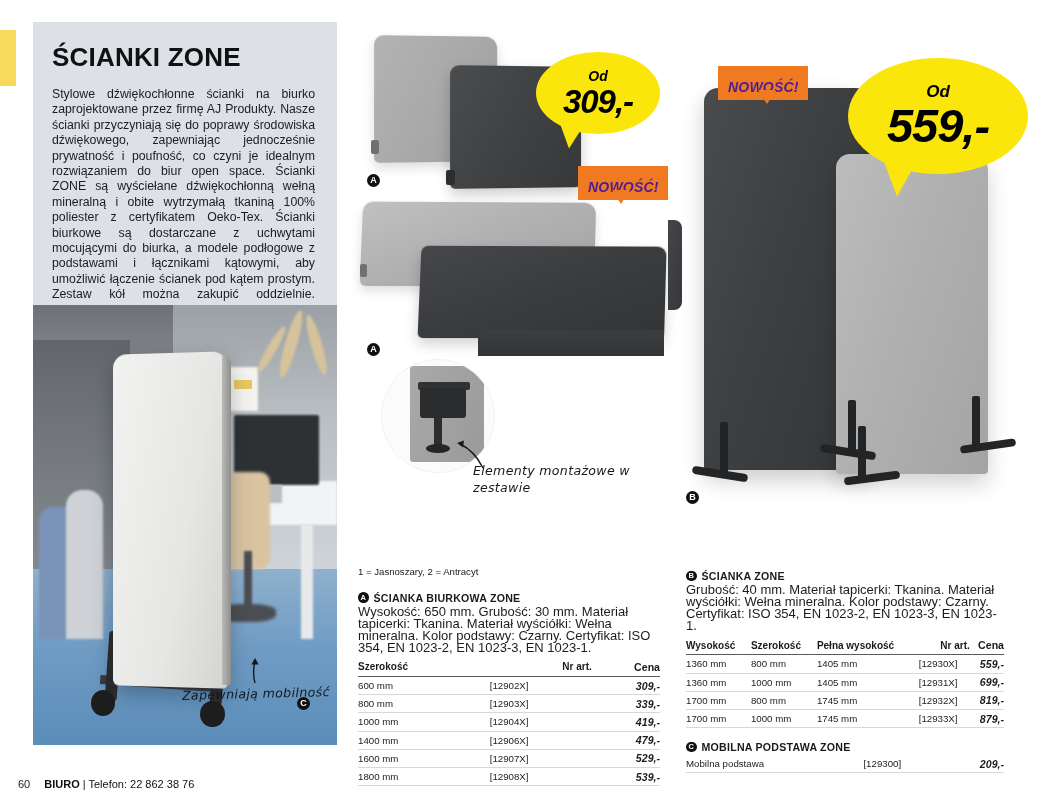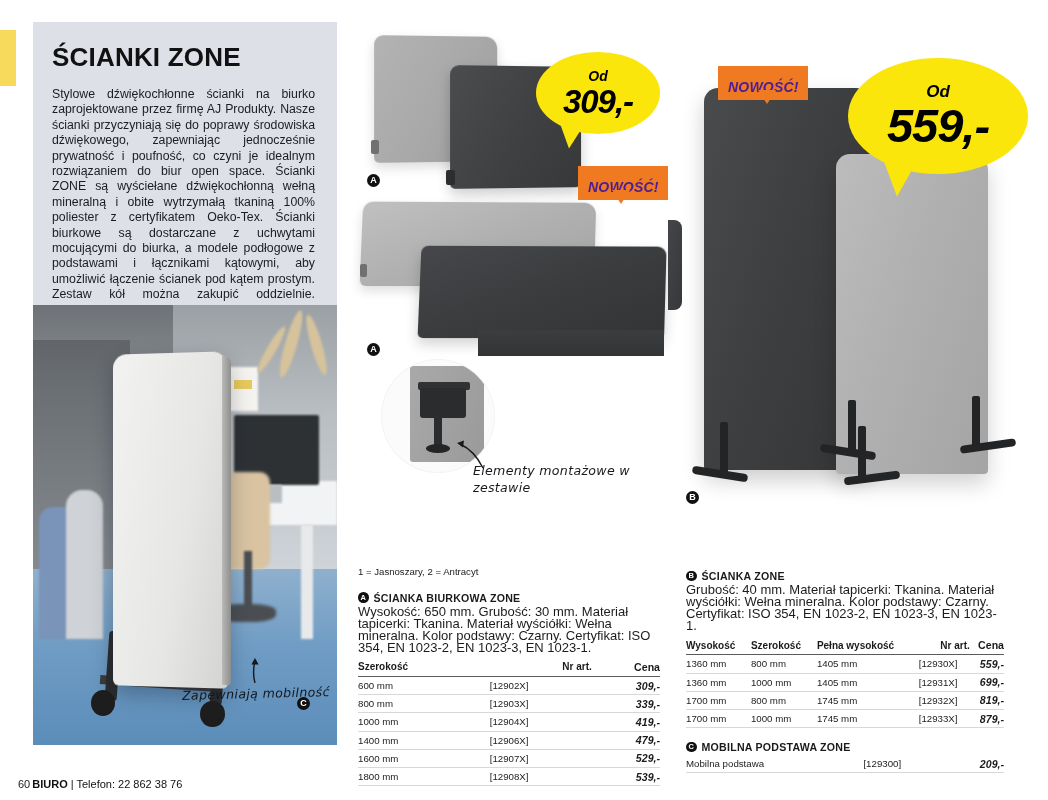--- a/index.html
+++ b/index.html
@@ -238,21 +238,21 @@
     border-bottom:1px solid #5b5b5b;font-size:10px;
   }
   table.ptab td{padding:2.6px 0;border-bottom:1px solid #d8d8d8;color:#1c1c1c;}
   table.ptab .c-num{text-align:left;}
   table.ptab .c-price{text-align:right;font-weight:bold;font-style:italic;font-size:10.6px;}
   table.ptab th.c-num,table.ptab th.c-price{text-align:right;font-style:normal;}
 
   
   .footer{
     position:absolute;left:18px;bottom:10px;
-    display:flex;align-items:baseline;gap:2px;
+    display:flex;align-items:baseline;gap:14px;
     font-size:11px;color:#111;
   }
   .footer .pg{font-size:11px;color:#222;}
   .footer .bi{font-weight:bold;}
 </style>
 </head>
 <body>
 
 <div class="page">
 

